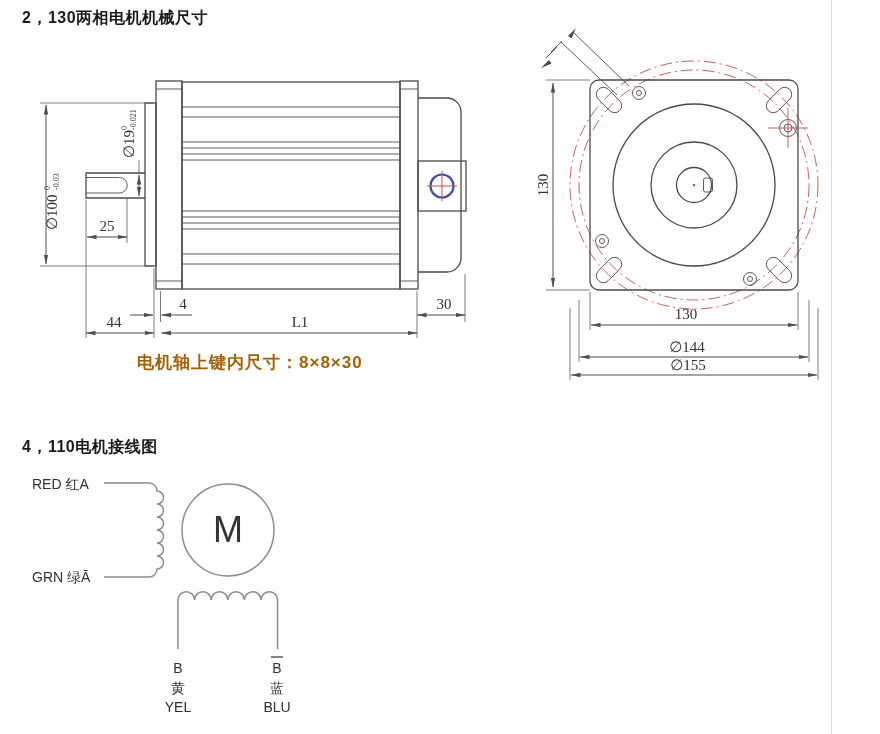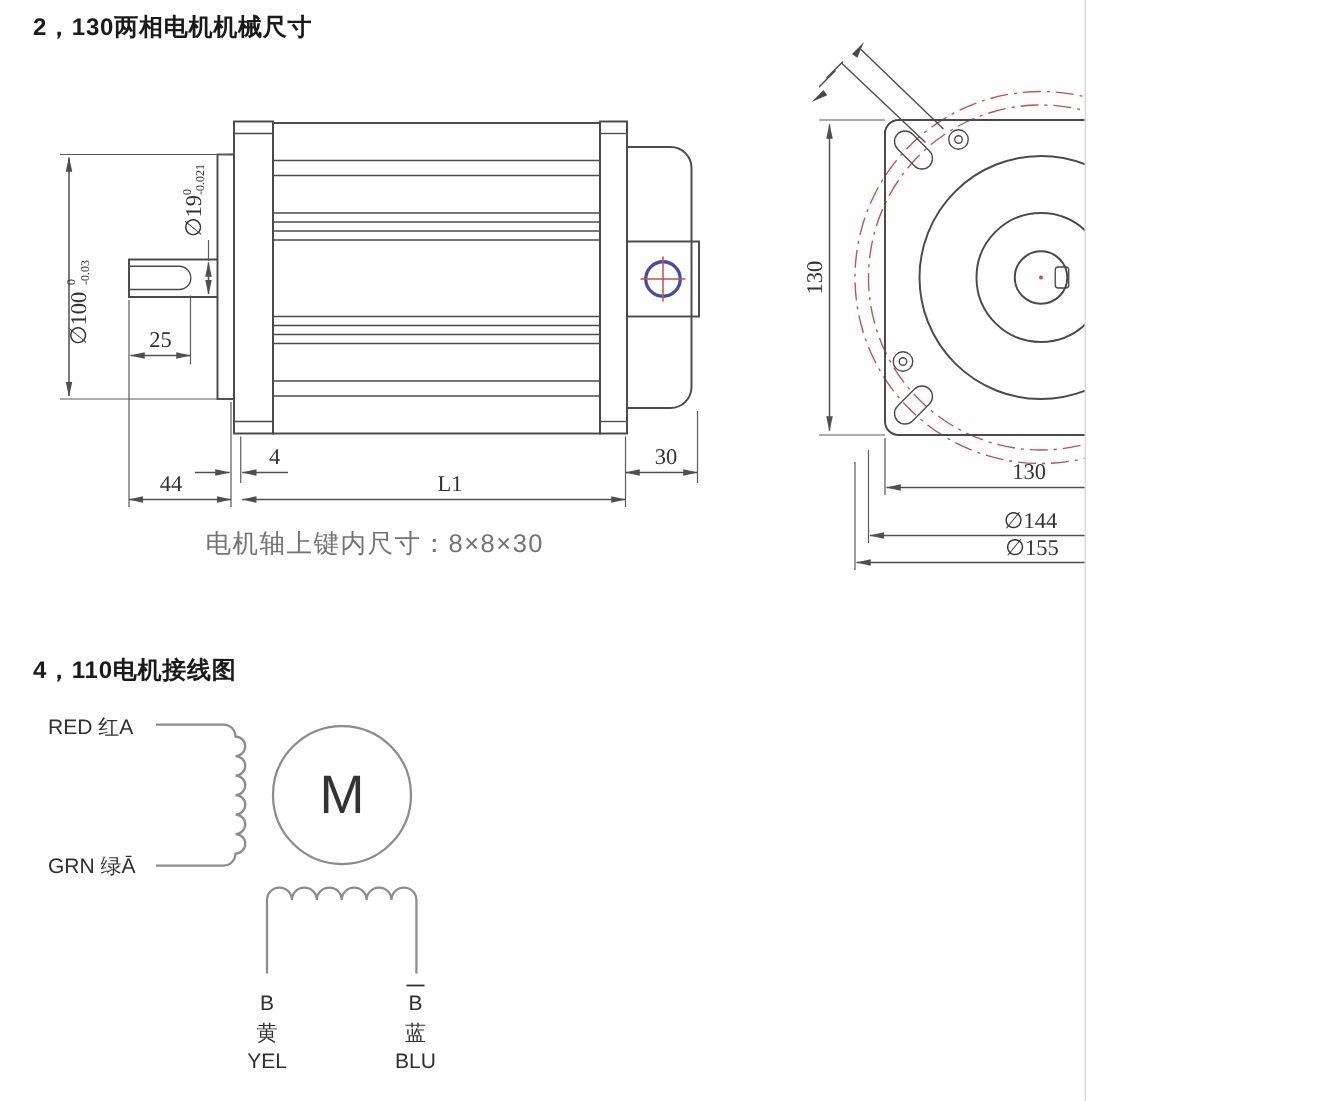--- a/index.html
+++ b/index.html
@@ -1,28 +1,28 @@
 <!DOCTYPE html>
 <html><head>
 <meta charset="utf-8">
 <style>
   html,body{margin:0;padding:0;background:#ffffff;}
   .page{
-    position:relative;width:724px;height:734px;background:#fff;overflow:hidden;
+    position:relative;width:832px;height:734px;background:#fff;overflow:hidden;
     font-family:"Liberation Sans",sans-serif;
     border-right:1px solid #dcdcdc;
     box-sizing:border-box;
   }
   .sec-title{
     position:absolute;left:22px;font-size:16px;font-weight:700;color:#1a1a1a;
     letter-spacing:0.5px;white-space:nowrap;z-index:5;
   }
   .keyway-note{
-    position:absolute;left:137px;top:351px;font-size:17px;font-weight:400;
-    color:#737373;letter-spacing:1px;white-space:nowrap;z-index:5;text-align:center;
+    position:absolute;left:137px;top:351px;font-size:17px;font-weight:700;
+    color:#a16207;letter-spacing:1px;white-space:nowrap;z-index:5;text-align:center;
   }
   svg{position:absolute;overflow:visible;}
   svg text{fill:#333;}
   .dimtxt{font-family:"Liberation Serif",serif;font-size:15px;fill:#333;}
   .toltxt{font-family:"Liberation Serif",serif;font-size:8px;fill:#333;}
   .outline{stroke:#4a4a4a;stroke-width:1.3;fill:none;}
   .thin{stroke:#4a4a4a;stroke-width:0.9;fill:none;}
   .ext{stroke:#5a5a5a;stroke-width:0.8;fill:none;}
   .dim{stroke:#4f4f4f;stroke-width:1;fill:none;}
   .redln{stroke:#c0504d;fill:none;}

